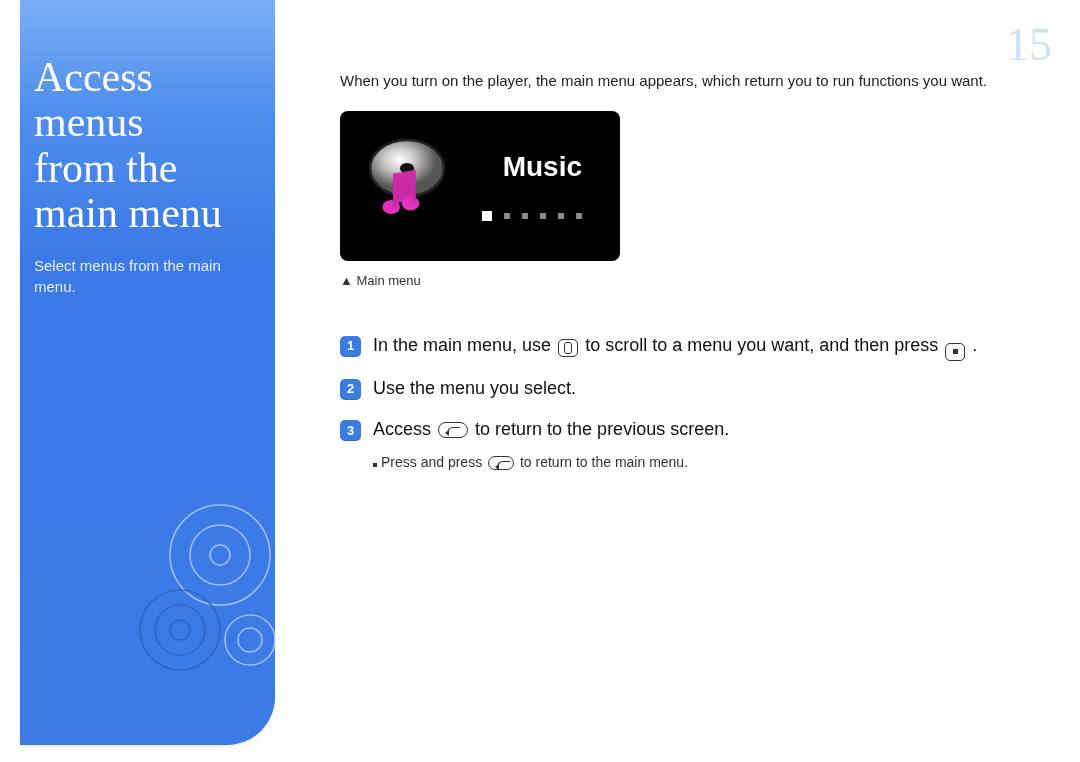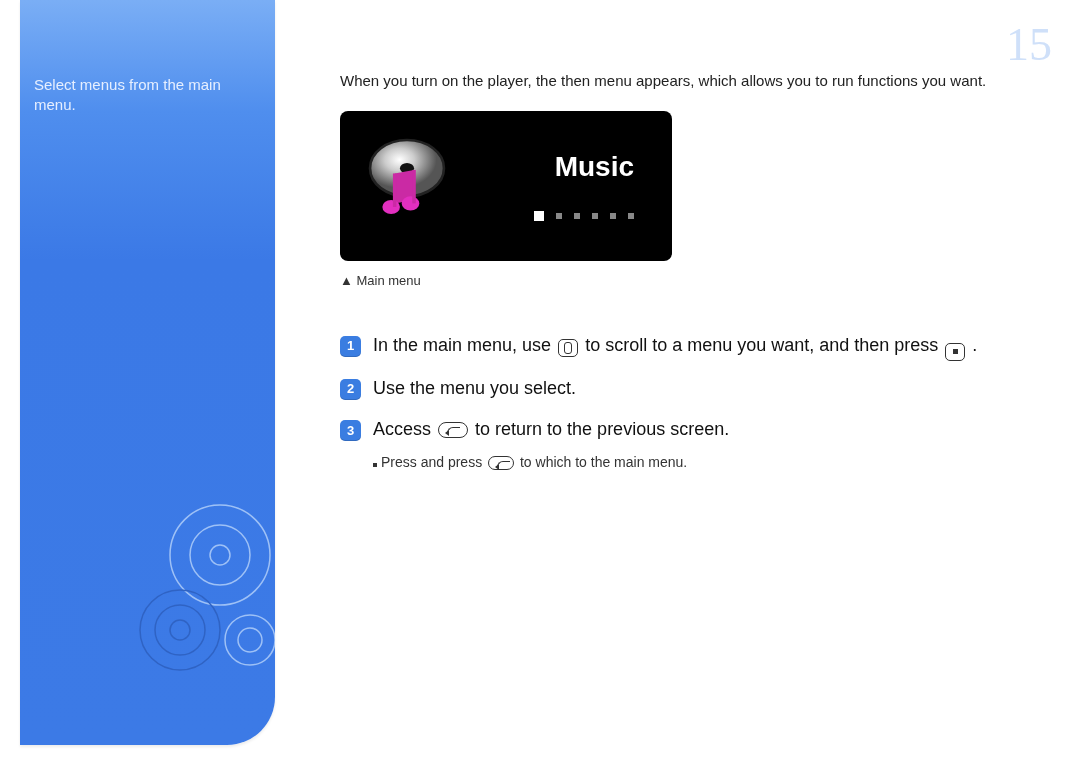--- a/index.html
+++ b/index.html
@@ -70,21 +70,21 @@
   }
   .intro {
     font-size: 15px;
     color: #222;
     line-height: 1.4;
   }
 
   
   .device-shot {
     margin-top: 20px;
-    width: 332px;
+    width: 280px;
     height: 150px;
     background: #000;
     border-radius: 8px;
     position: relative;
   }
   .device-shot .disc {
     position: absolute;
     left: 22px;
     top: 22px;
     width: 90px;
@@ -205,38 +205,43 @@
   }
   .sub-note .bullet { width:4px;height:4px;background:#333;margin-top:9px;flex-shrink:0; }
 
 </style>
 </head>
 <body>
 
 <div class="page-number">15</div>
 
 <div class="sidebar">
+  <div class="sidebar-title">
+    <span>Access menus</span><br>
+    <span>from the</span><br>
+    <span>main menu</span>
+  </div>
   <div class="sidebar-sub">Select menus from the main menu.</div>
 
   <svg class="deco-circles" viewBox="0 0 200 200">
     <g fill="none" stroke="#9ec1f6" stroke-width="1.5">
       <circle cx="100" cy="70" r="50"></circle>
       <circle cx="100" cy="70" r="30"></circle>
       <circle cx="100" cy="70" r="10"></circle>
       <circle cx="60" cy="145" r="40" stroke="#2f63c4"></circle>
       <circle cx="60" cy="145" r="25" stroke="#2f63c4"></circle>
       <circle cx="60" cy="145" r="10" stroke="#2f63c4"></circle>
       <circle cx="130" cy="155" r="25"></circle>
       <circle cx="130" cy="155" r="12"></circle>
     </g>
   </svg>
 </div>
 
 <div class="content">
-  <p class="intro">When you turn on the player, the then menu appears, which allows you to run functions you want.</p>
+  <p class="intro">When you turn on the player, the main menu appears, which return you to run functions you want.</p>
 
   <div class="device-shot">
     <svg class="disc" viewBox="0 0 100 100">
       <defs>
         <radialGradient id="gdisc" cx="40%" cy="35%">
           <stop offset="0%" stop-color="#fff"></stop>
           <stop offset="40%" stop-color="#ccc"></stop>
           <stop offset="100%" stop-color="#555"></stop>
         </radialGradient>
       </defs>
@@ -292,18 +297,18 @@
         <span class="btn-icon back"></span>
         <span> to return to the previous screen.</span>
       </div>
     </div>
 
     <div class="sub-note">
       <div class="bullet"></div>
       <div>
         <span>Press and press </span>
         <span class="btn-icon back" style="height:14px;width:26px;"></span>
-        <span> to which to the main menu.</span>
+        <span> to return to the main menu.</span>
       </div>
     </div>
 
   </div>
 </div>
 
 </body></html>

